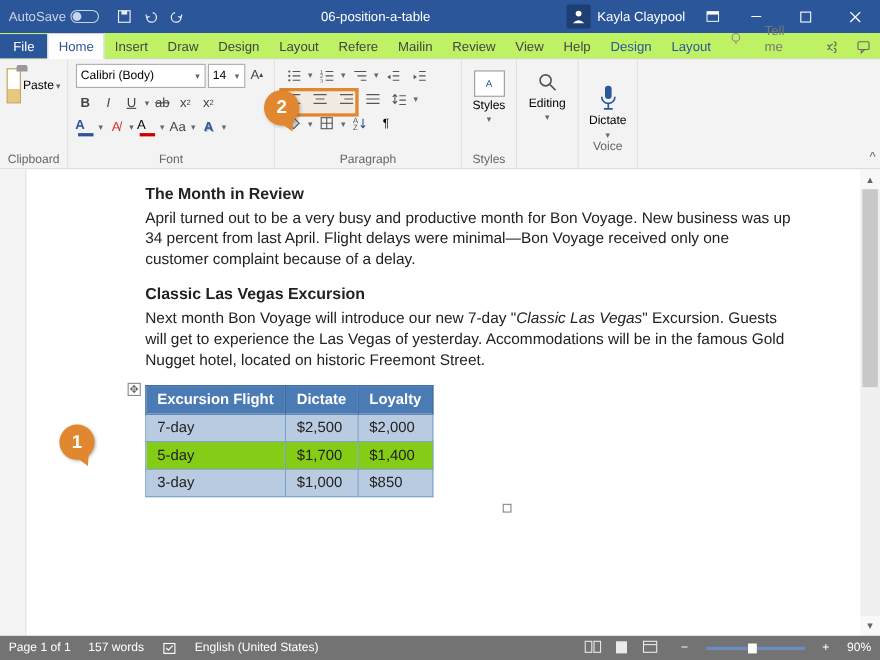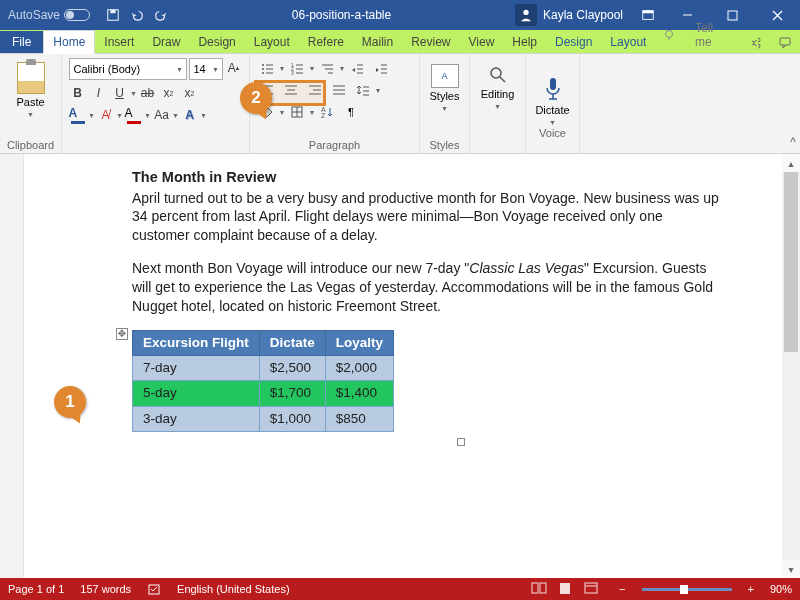--- a/index.html
+++ b/index.html
@@ -27,21 +27,21 @@
 .ribbon-tabs .tellme { display: flex; align-items: center; gap: 20px; padding: 4px 8px; color: #777; }
 .ribbon-tabs .right { margin-left: auto; display: flex; }
 .ribbon-tabs .right-btn { padding: 4px 8px; color: #666; }
 
 
 .ribbon { height: 100px; background: #f3f3f3; display: flex; border-bottom: 1px solid #d4d4d4; font-size: 11px; position: relative; }
 .ribbon-group { border-right: 1px solid #e1e1e1; padding: 4px 6px 2px; display: flex; flex-direction: column; justify-content: space-between; }
 .ribbon-group .group-label { text-align: center; color: #666; font-size: 11px; }
 
 .clipboard-group { width: 62px; }
-.paste-btn { display: flex; flex-direction: column; align-items: center; gap: 2px; padding-top: 4px; }
+.paste-btn { display: flex; flex-direction: row; align-items: center; gap: 2px; padding-top: 4px; }
 .paste-icon { width: 28px; height: 32px; background: linear-gradient(#fff 60%, #e8c77e 60%); border: 1px solid #bfa050; position: relative; }
 .paste-icon::before { content: ''; position: absolute; top: -4px; left: 8px; width: 10px; height: 6px; background: #999; border-radius: 2px 2px 0 0; }
 
 .font-group { width: 188px; align-items: center; }
 .font-row1 { display: flex; gap: 2px; margin-bottom: 3px; }
 .font-name-box { width: 118px; height: 22px; border: 1px solid #ababab; background: #fff; padding: 2px 4px; font-size: 11px; display: flex; align-items: center; justify-content: space-between; }
 .font-size-box { width: 34px; height: 22px; border: 1px solid #ababab; background: #fff; padding: 2px 4px; font-size: 11px; display: flex; align-items: center; justify-content: space-between; }
 .dd-arrow { font-size: 8px; color: #666; }
 .font-row2, .font-row3 { display: flex; gap: 3px; align-items: center; margin-bottom: 2px; }
 .fmt-btn { min-width: 18px; height: 20px; display: flex; align-items: center; justify-content: center; font-size: 12px; color: #444; }
@@ -73,32 +73,32 @@
 .page { position: absolute; left: 24px; right: 0; top: 0; bottom: 0; padding: 14px 60px 14px 108px; font-size: 14px; color: #222; line-height: 1.35; }
 .page h3 { font-size: 14.5px; font-weight: bold; margin-bottom: 1px; }
 .page p { margin-bottom: 14px; }
 .page .italic { font-style: italic; }
 
 
 .tbl-wrap { position: relative; margin-top: 2px; }
 .tbl-handle { position: absolute; left: -16px; top: -2px; width: 12px; height: 12px; border: 1px solid #888; background: #fff; display: flex; align-items: center; justify-content: center; font-size: 10px; color: #666; }
 .data-table { border-collapse: collapse; font-size: 13.5px; }
 .data-table th { background: #4a7bb5; color: #fff; font-weight: bold; padding: 3px 10px; border: 1px solid #3f6aa0; text-align: left; }
-.data-table td { padding: 3px 10px; border: 1px solid #7aa3cc; background: #22c55e; }
+.data-table td { padding: 3px 10px; border: 1px solid #7aa3cc; background: #84cc16; }
 .data-table tr:nth-child(even) td { background: #b8cbe0; }
 .tbl-resize { position: absolute; width: 8px; height: 8px; border: 1px solid #888; background: #fff; }
 
 
 .vscroll { position: absolute; right: 0; top: 154px; bottom: 22px; width: 18px; background: #f0f0f0; }
 .vscroll .arrow { height: 18px; display: flex; align-items: center; justify-content: center; font-size: 10px; color: #666; background: #f8f8f8; }
 .vscroll .track { position: absolute; top: 18px; bottom: 18px; left: 0; right: 0; }
 .vscroll .thumb { position: absolute; left: 2px; right: 2px; top: 0; height: 180px; background: #c8c8c8; }
 
 
-.statusbar { position: absolute; bottom: 0; left: 0; right: 0; height: 22px; background: #b91c1c; color: #fff; display: flex; align-items: center; font-size: 11px; padding: 0 8px; gap: 16px; }
+.statusbar { position: absolute; bottom: 0; left: 0; right: 0; height: 22px; background: #737373; color: #fff; display: flex; align-items: center; font-size: 11px; padding: 0 8px; gap: 16px; }
 .statusbar .spacer { flex: 1; }
 .statusbar .view-btns { display: flex; gap: 6px; }
 .statusbar .view-btn { width: 20px; height: 16px; opacity: 0.85; }
 .statusbar .zoom-slider { width: 90px; height: 3px; background: #6a8cc0; position: relative; }
 .statusbar .zoom-slider::after { content: ''; position: absolute; left: 38px; top: -3px; width: 8px; height: 9px; background: #fff; }
 
 
 .callout { position: absolute; width: 32px; height: 32px; border-radius: 50%; background: #e0872f; color: #fff; font-weight: bold; font-size: 17px; display: flex; align-items: center; justify-content: center; box-shadow: 1px 1px 3px rgba(0,0,0,0.3); z-index: 50; }
 .callout::after { content: ''; position: absolute; bottom: -6px; right: 3px; width: 0; height: 0; border-left: 5px solid transparent; border-right: 5px solid transparent; border-top: 9px solid #e0872f; transform: rotate(-25deg); }
 
@@ -242,20 +242,21 @@
         <span class="fmt-btn" style="color:#c33">A̸</span>
         <span class="dd-arrow">▾</span>
         <span class="color-swatch"><span class="letter">A</span><span class="bar" style="background:#c00"></span></span>
         <span class="dd-arrow">▾</span>
         <span class="fmt-btn">Aa</span>
         <span class="dd-arrow">▾</span>
         <span class="fmt-btn" style="color:#2b579a;font-weight:bold;text-shadow:1px 1px #aac">A</span>
         <span class="dd-arrow">▾</span>
       </div>
     </div>
+    <div class="group-label">Font</div>
   </div>
 
   <div class="ribbon-group para-group">
     <div>
       <div class="para-row">
         <span class="para-btn">
             <svg width="14" height="14">
               <circle cx="3" cy="4" r="1" fill="#555"></circle>
               <line x1="6" y1="4" x2="13" y2="4" stroke="#555"></line>
               <circle cx="3" cy="8" r="1" fill="#555"></circle>
@@ -404,20 +405,21 @@
   </div>
 
   <span class="collapse-btn">^</span>
 </div>
 
 <div class="doc-area">
   <div class="ruler-gutter"></div>
   <div class="page">
     <h3>The Month in Review</h3>
     <p>April turned out to be a very busy and productive month for Bon Voyage. New business was up 34 percent from last April. Flight delays were minimal—Bon Voyage received only one customer complaint because of a delay.</p>
+    <h3>Classic Las Vegas Excursion</h3>
     <p><span>Next month Bon Voyage will introduce our new 7-day "</span><span class="italic">Classic Las Vegas</span><span>" Excursion. Guests will get to experience the Las Vegas of yesterday. Accommodations will be in the famous Gold Nugget hotel, located on historic Freemont Street.</span></p>
 
     <div class="tbl-wrap">
       <div class="tbl-handle">✥</div>
       <table class="data-table">
         <tbody>
             <tr>
           <th>Excursion Flight</th>
           <th>Dictate</th>
           <th>Loyalty</th>

